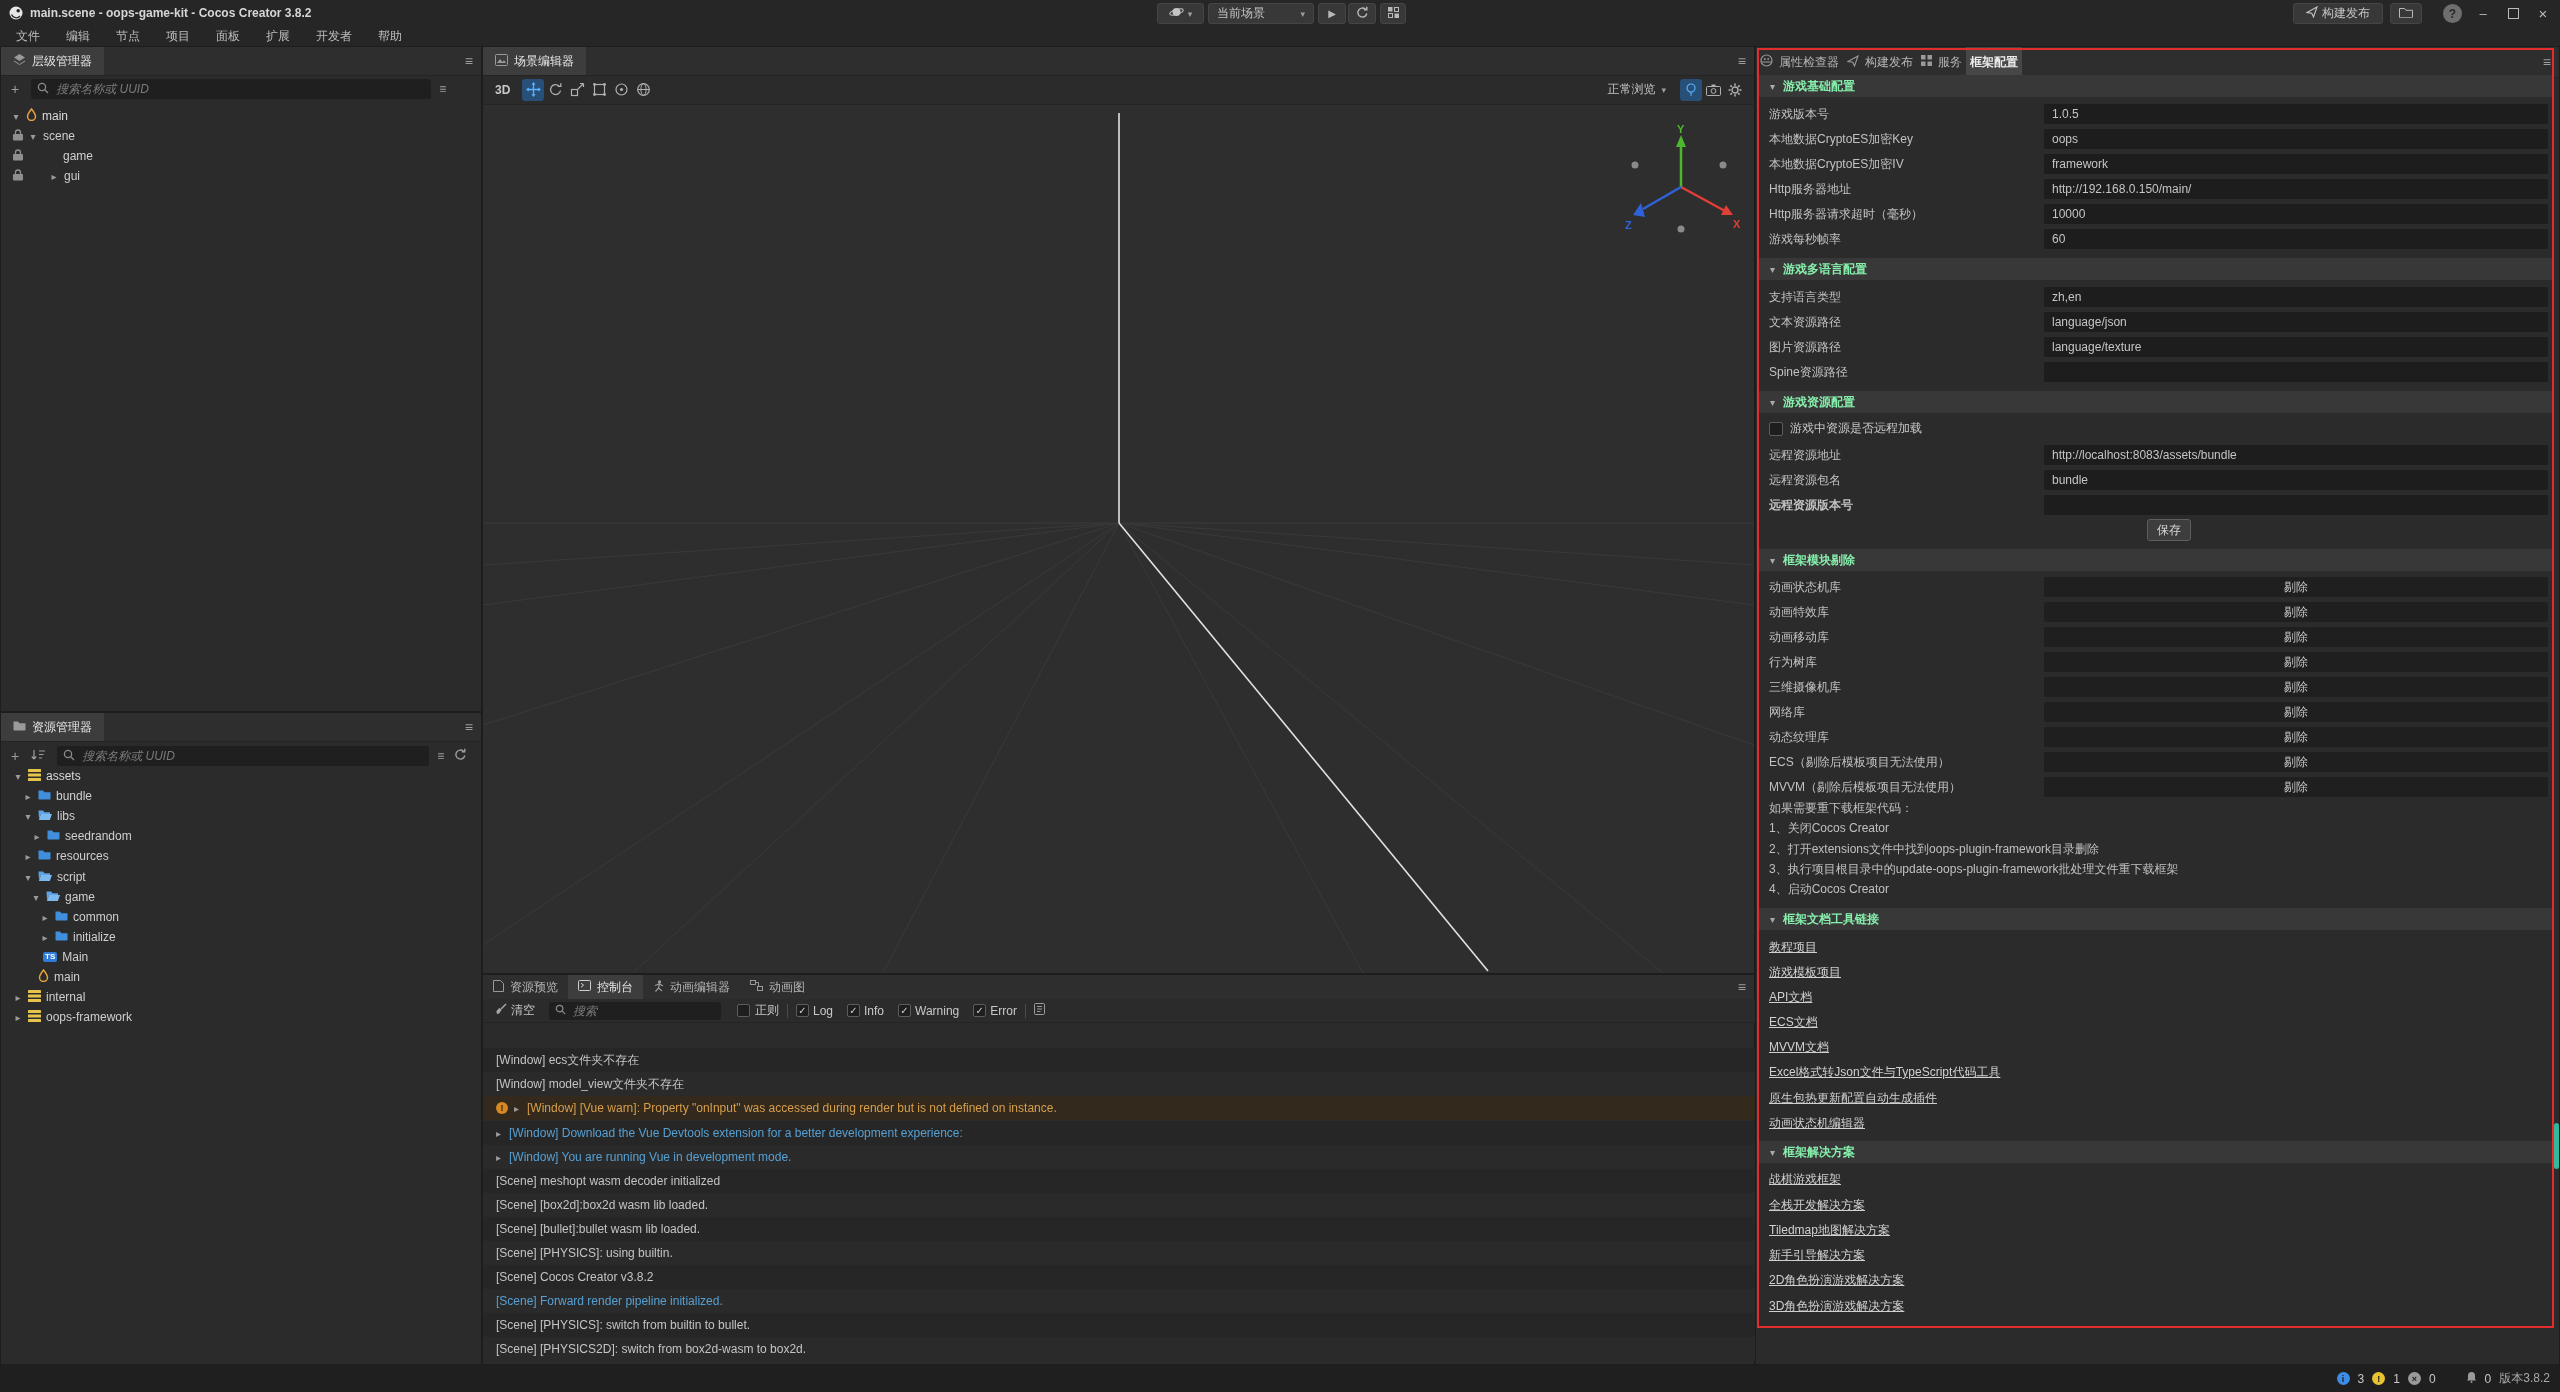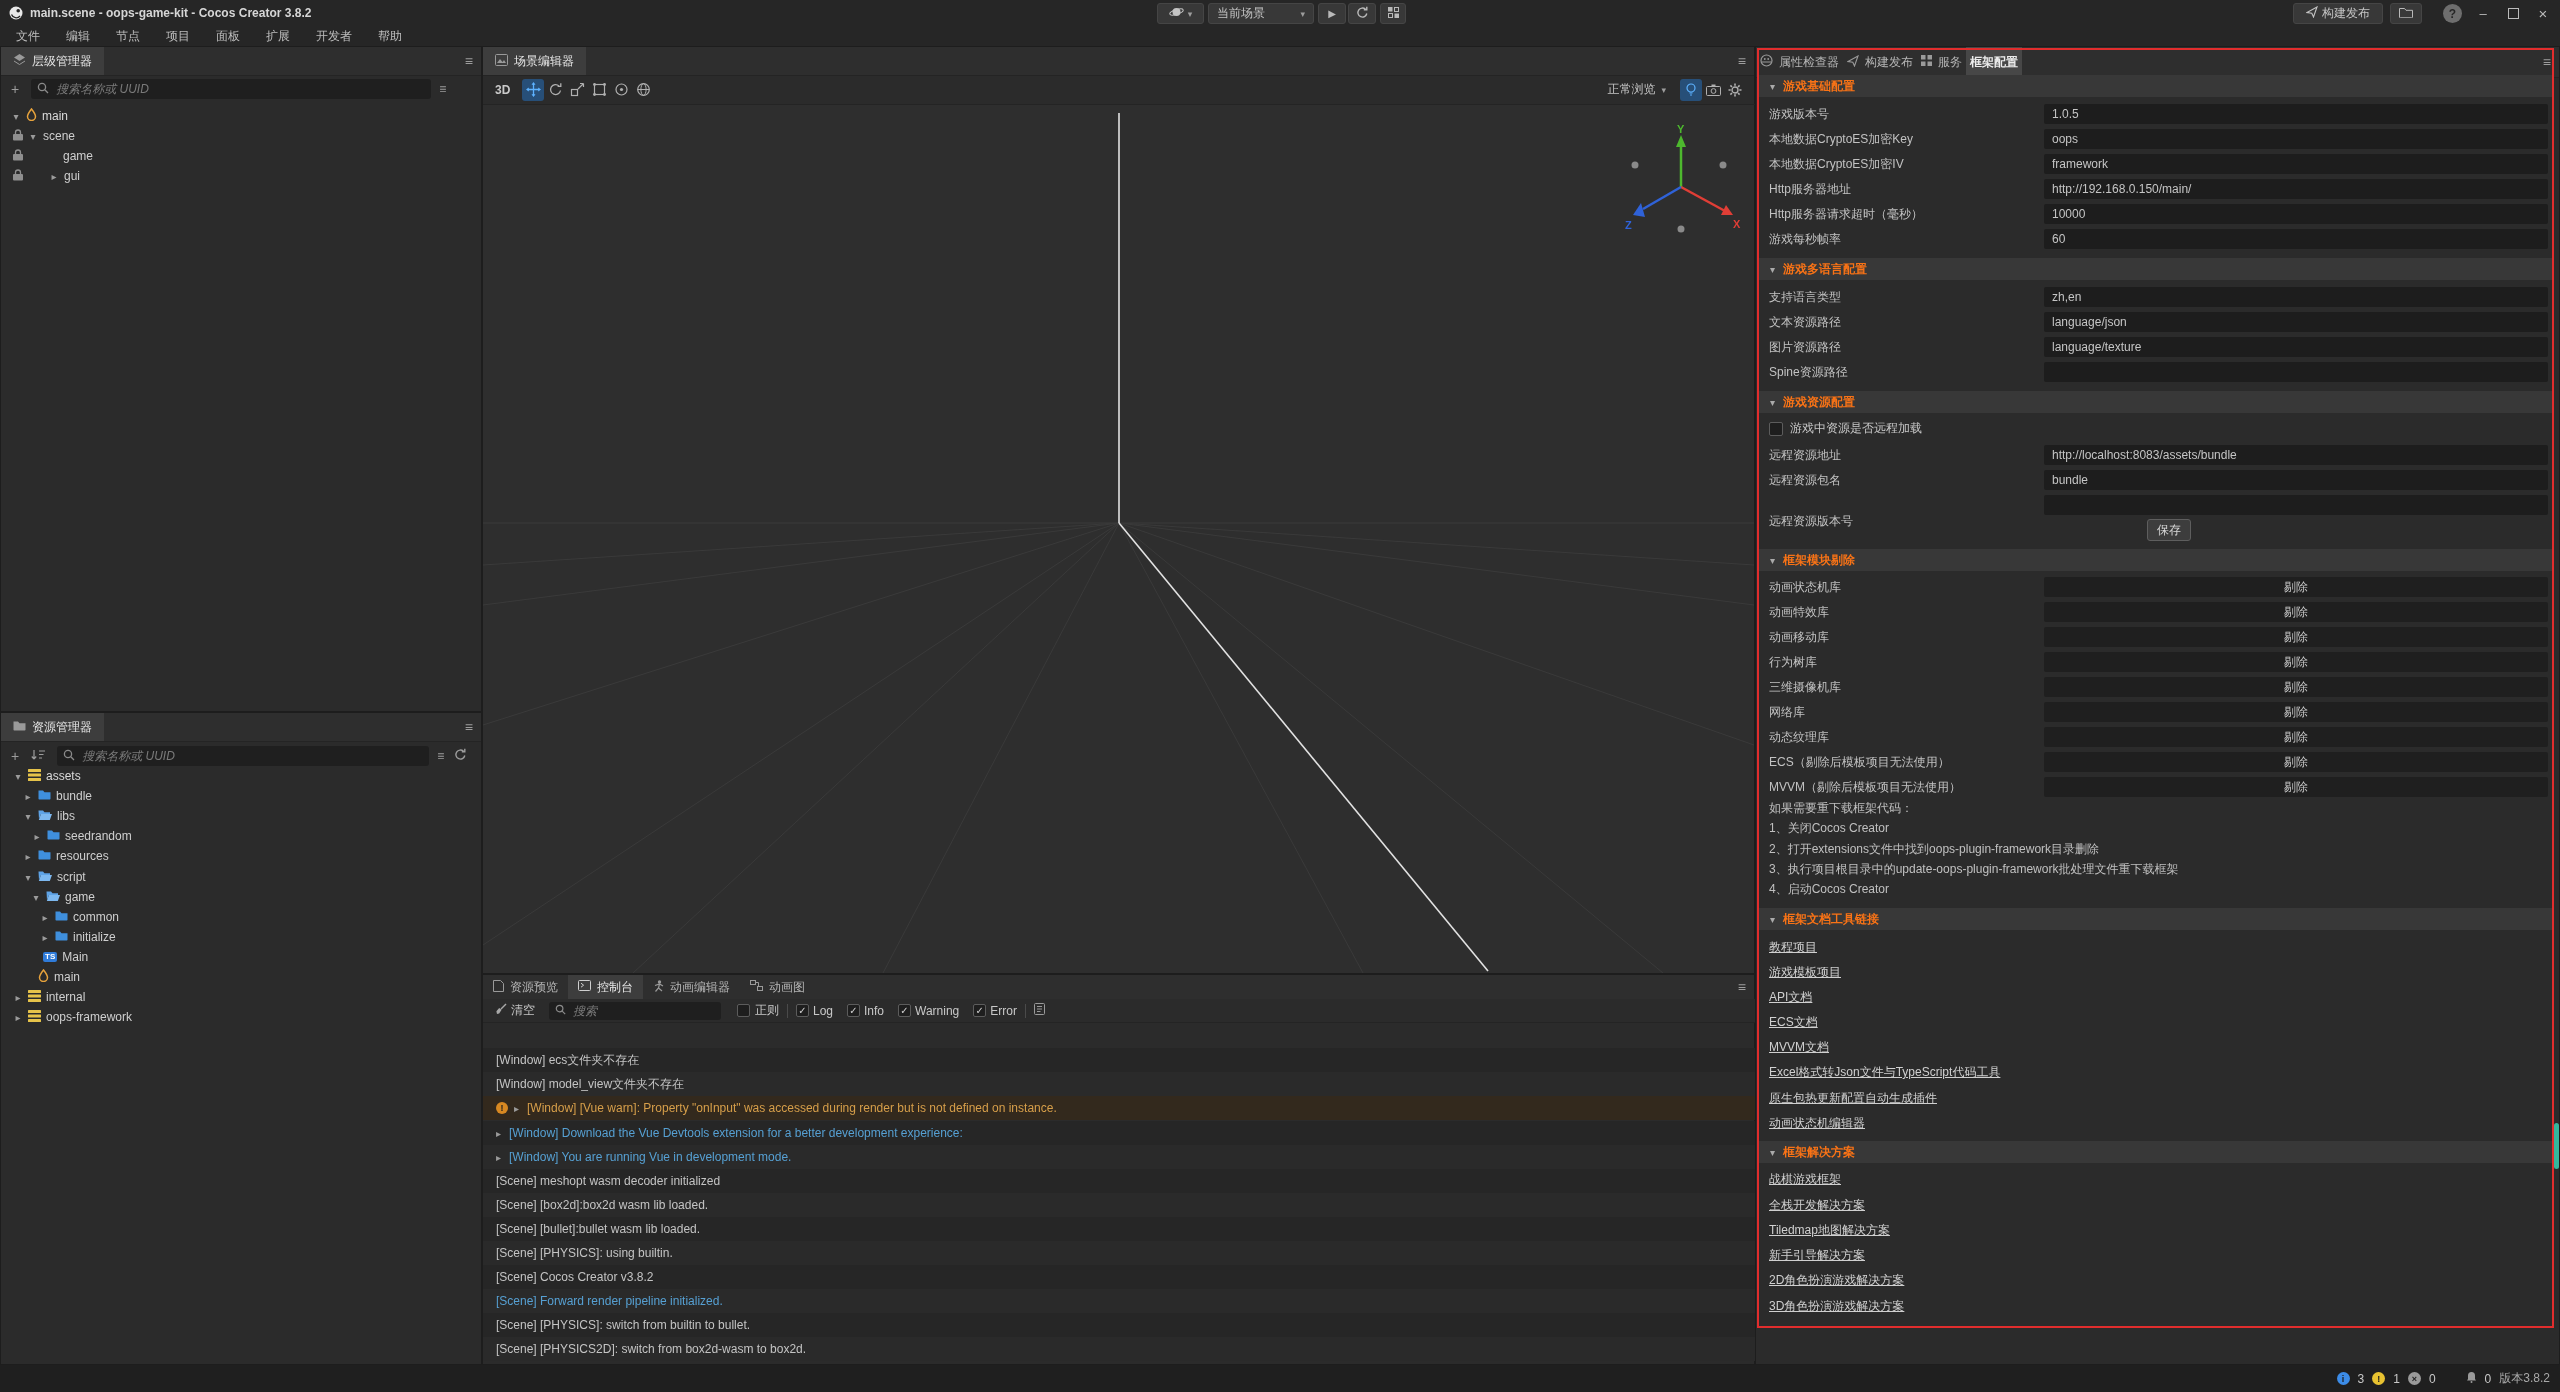--- a/index.html
+++ b/index.html
@@ -40,21 +40,21 @@
   .cb{width:13px;height:13px;background:#1e1e1e;border:1px solid #5c5c5c;border-radius:2px;display:inline-flex;align-items:center;justify-content:center;color:#d0d0d0;font-size:10px;box-sizing:border-box;}
   .cb.checked::after{content:"✓";}
   .crow{position:absolute;left:0;width:1273px;height:24px;display:flex;align-items:center;padding-left:13px;box-sizing:border-box;color:#c4c4c4;}
   .crow.even{background:#2a2a2a;} .crow.odd{background:#262626;}
   .crow.t-warn{background:#33291d;color:#d79f4a;}
   .crow.t-info{color:#56a0d3;}
   .warnball{width:12px;height:12px;border-radius:50%;background:#d78822;color:#1e1e1e;font-weight:bold;font-size:9px;display:inline-flex;align-items:center;justify-content:center;margin-right:6px;}
   .warnball::after{content:"!";}
   .crowchev{color:#9a9a9a;font-size:10px;margin-right:8px;}
   
-  .sechead{position:absolute;left:2px;width:795px;height:22px;background:#383838;color:#f97316;font-weight:bold;display:flex;align-items:center;gap:8px;padding-left:12px;box-sizing:border-box;}
+  .sechead{position:absolute;left:2px;width:795px;height:22px;background:#383838;color:#86efac;font-weight:bold;display:flex;align-items:center;gap:8px;padding-left:12px;box-sizing:border-box;}
   .flabel{position:absolute;left:13px;height:20px;line-height:20px;color:#c2c2c2;}
   .field{position:absolute;left:288px;width:504px;height:20px;background:#1d1d1d;border:none;border-radius:2px;color:#c5c5c5;padding:0 8px;font-size:12px;font-family:inherit;box-sizing:border-box;outline:none;}
   .modbtn{position:absolute;left:288px;width:504px;height:20px;background:#1f1f1f;border-radius:2px;color:#c8c8c8;text-align:center;line-height:20px;}
   .note{position:absolute;left:13px;height:16px;line-height:16px;color:#c0c0c0;}
   .link{position:absolute;left:13px;height:18px;line-height:18px;color:#d0d0d0;text-decoration:underline;cursor:pointer;}
   .itab{height:30px;display:flex;align-items:center;gap:6px;padding:0 4px;color:#b5b5b5;}
   .itab.sel{background:#474747;color:#ececec;font-weight:bold;}
   .badge{width:13px;height:13px;border-radius:50%;font-size:9px;display:inline-flex;align-items:center;justify-content:center;color:#1c1c1c;font-weight:bold;}
   .sep{width:1px;height:14px;background:#4a4a4a;margin:0 8px;}
   .toolico{width:22px;height:22px;display:flex;align-items:center;justify-content:center;border-radius:3px;}
@@ -621,21 +621,21 @@
       <span>游戏资源配置</span>
     </div>
     <span class="abs" style="left:13px;top:373px;display:flex;align-items:center;gap:7px;">
       <span class="cb" style="width:14px;height:14px;"></span>
       <span>游戏中资源是否远程加载</span>
     </span>
     <span class="flabel" style="top:398px;">远程资源地址</span>
     <input class="field" style="top: 398px;" value="http://localhost:8083/assets/bundle">
     <span class="flabel" style="top:423px;">远程资源包名</span>
     <input class="field" style="top: 423px;" value="bundle">
-    <span class="flabel" style="top:464px;">远程资源版本号</span>
+    <span class="flabel" style="top:448px;font-weight:bold;">远程资源版本号</span>
     <input class="field" style="top: 448px;" value="">
     <div class="abs" style="left:391px;top:472px;width:44px;height:22px;background:#3d3d3d;border:1px solid #5e5e5e;border-radius:3px;display:flex;align-items:center;justify-content:center;color:#d8d8d8;box-sizing:border-box;">
       <span>保存</span>
     </div>
 
     <div class="sechead" style="top:502px;">
       <span class="i-chevdown" style="font-size:10px;color:#aaa;"></span>
       <span>框架模块剔除</span>
     </div>
     <span class="flabel" style="top:530px;">动画状态机库</span>

